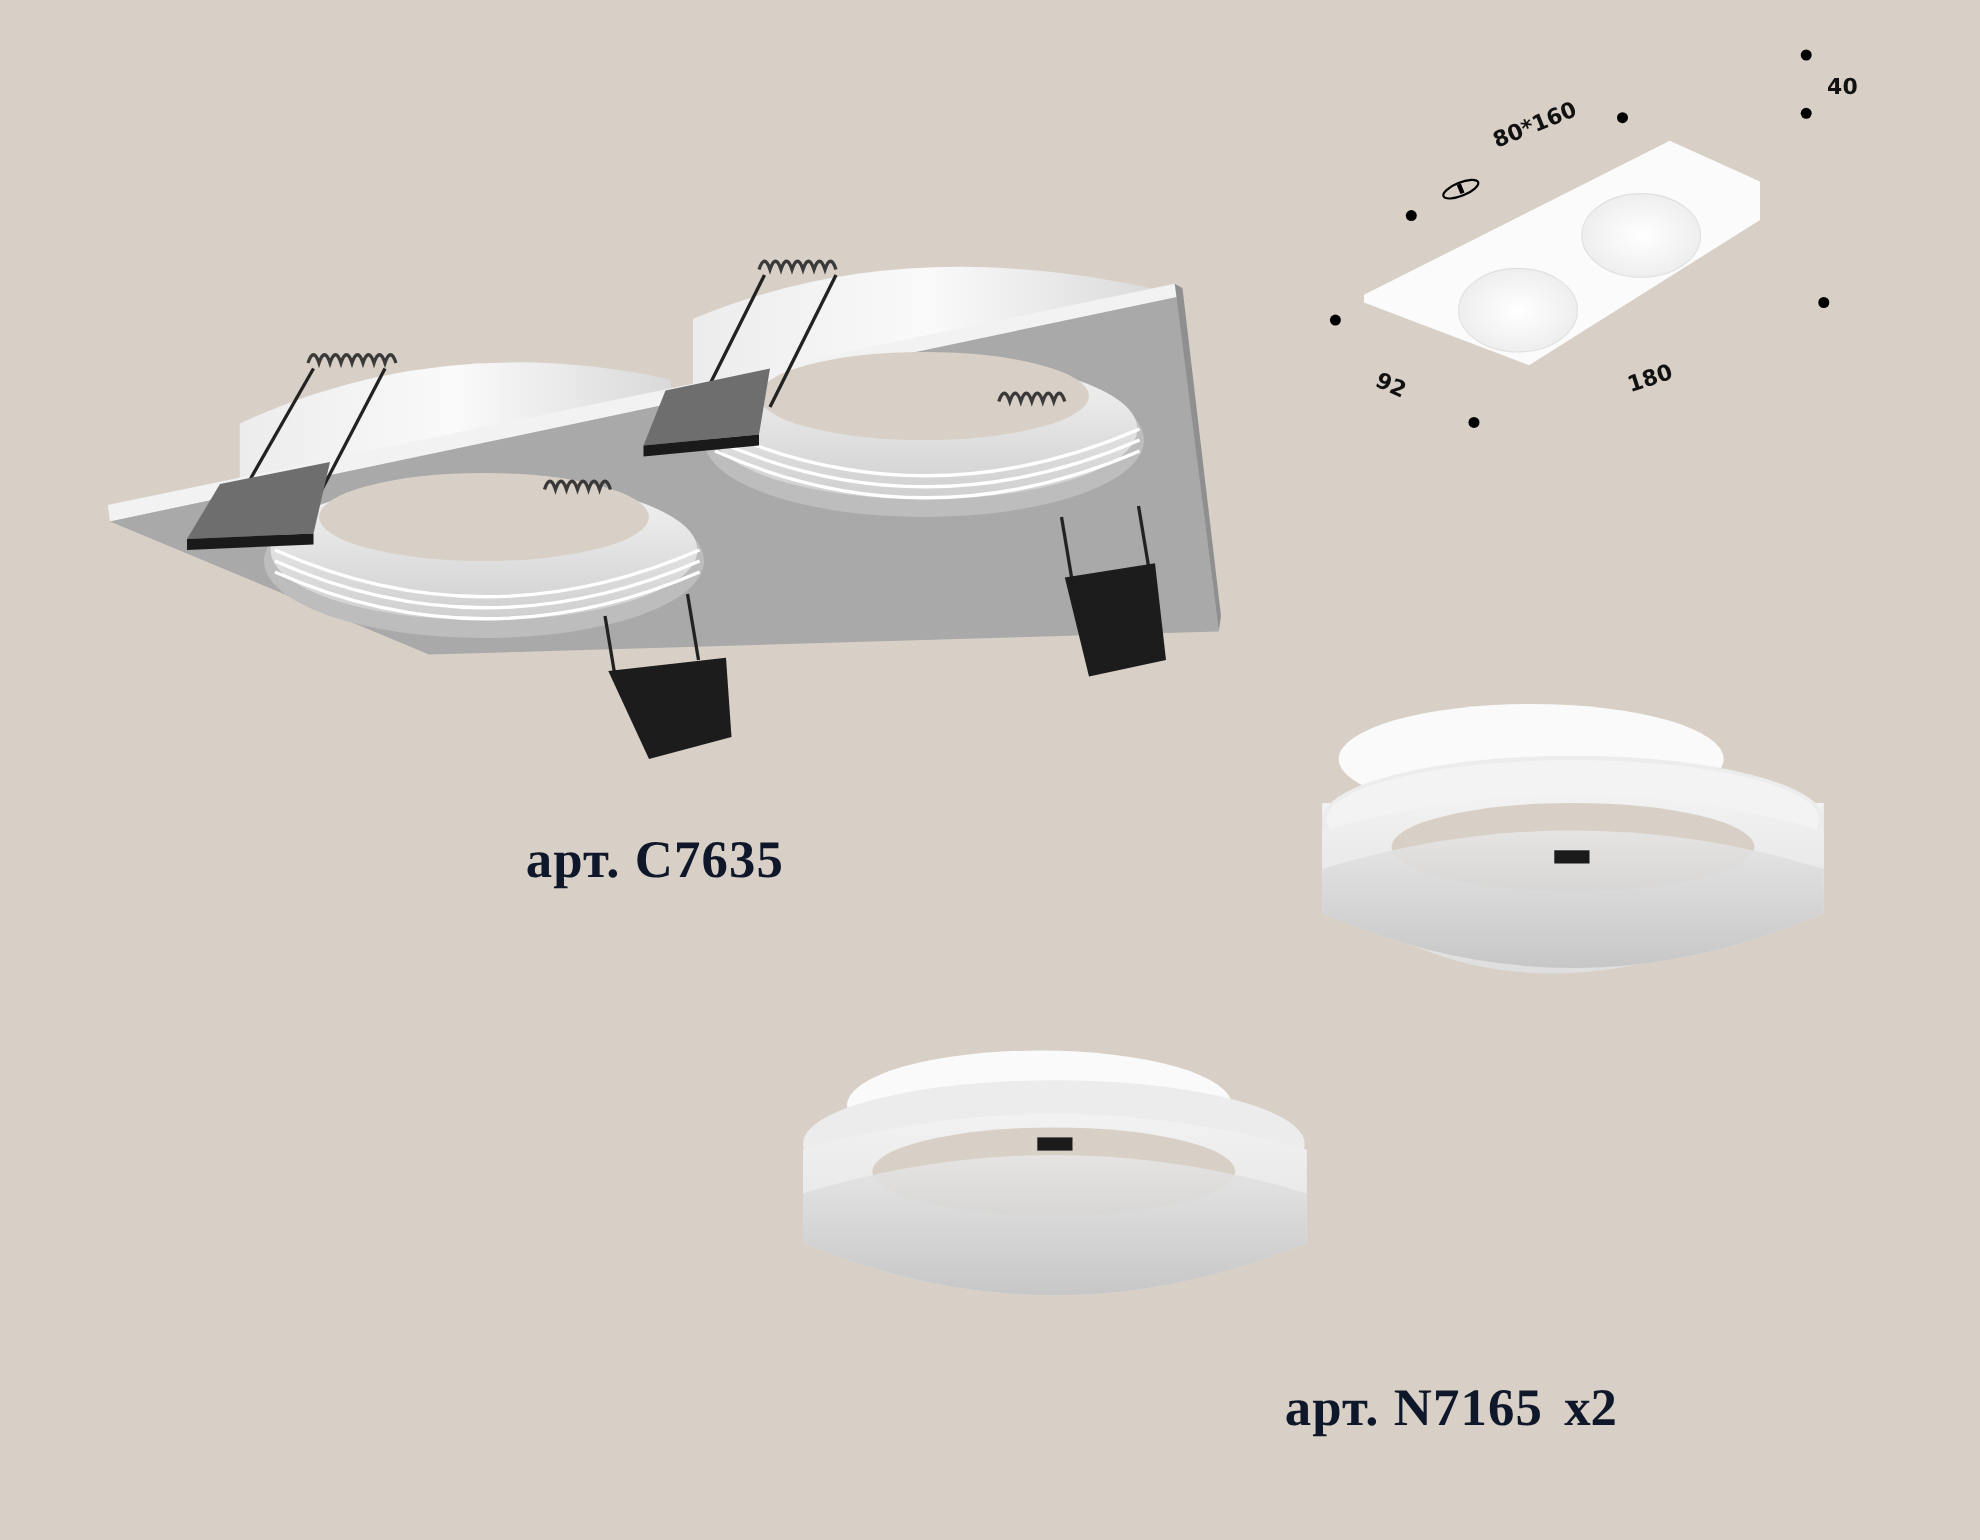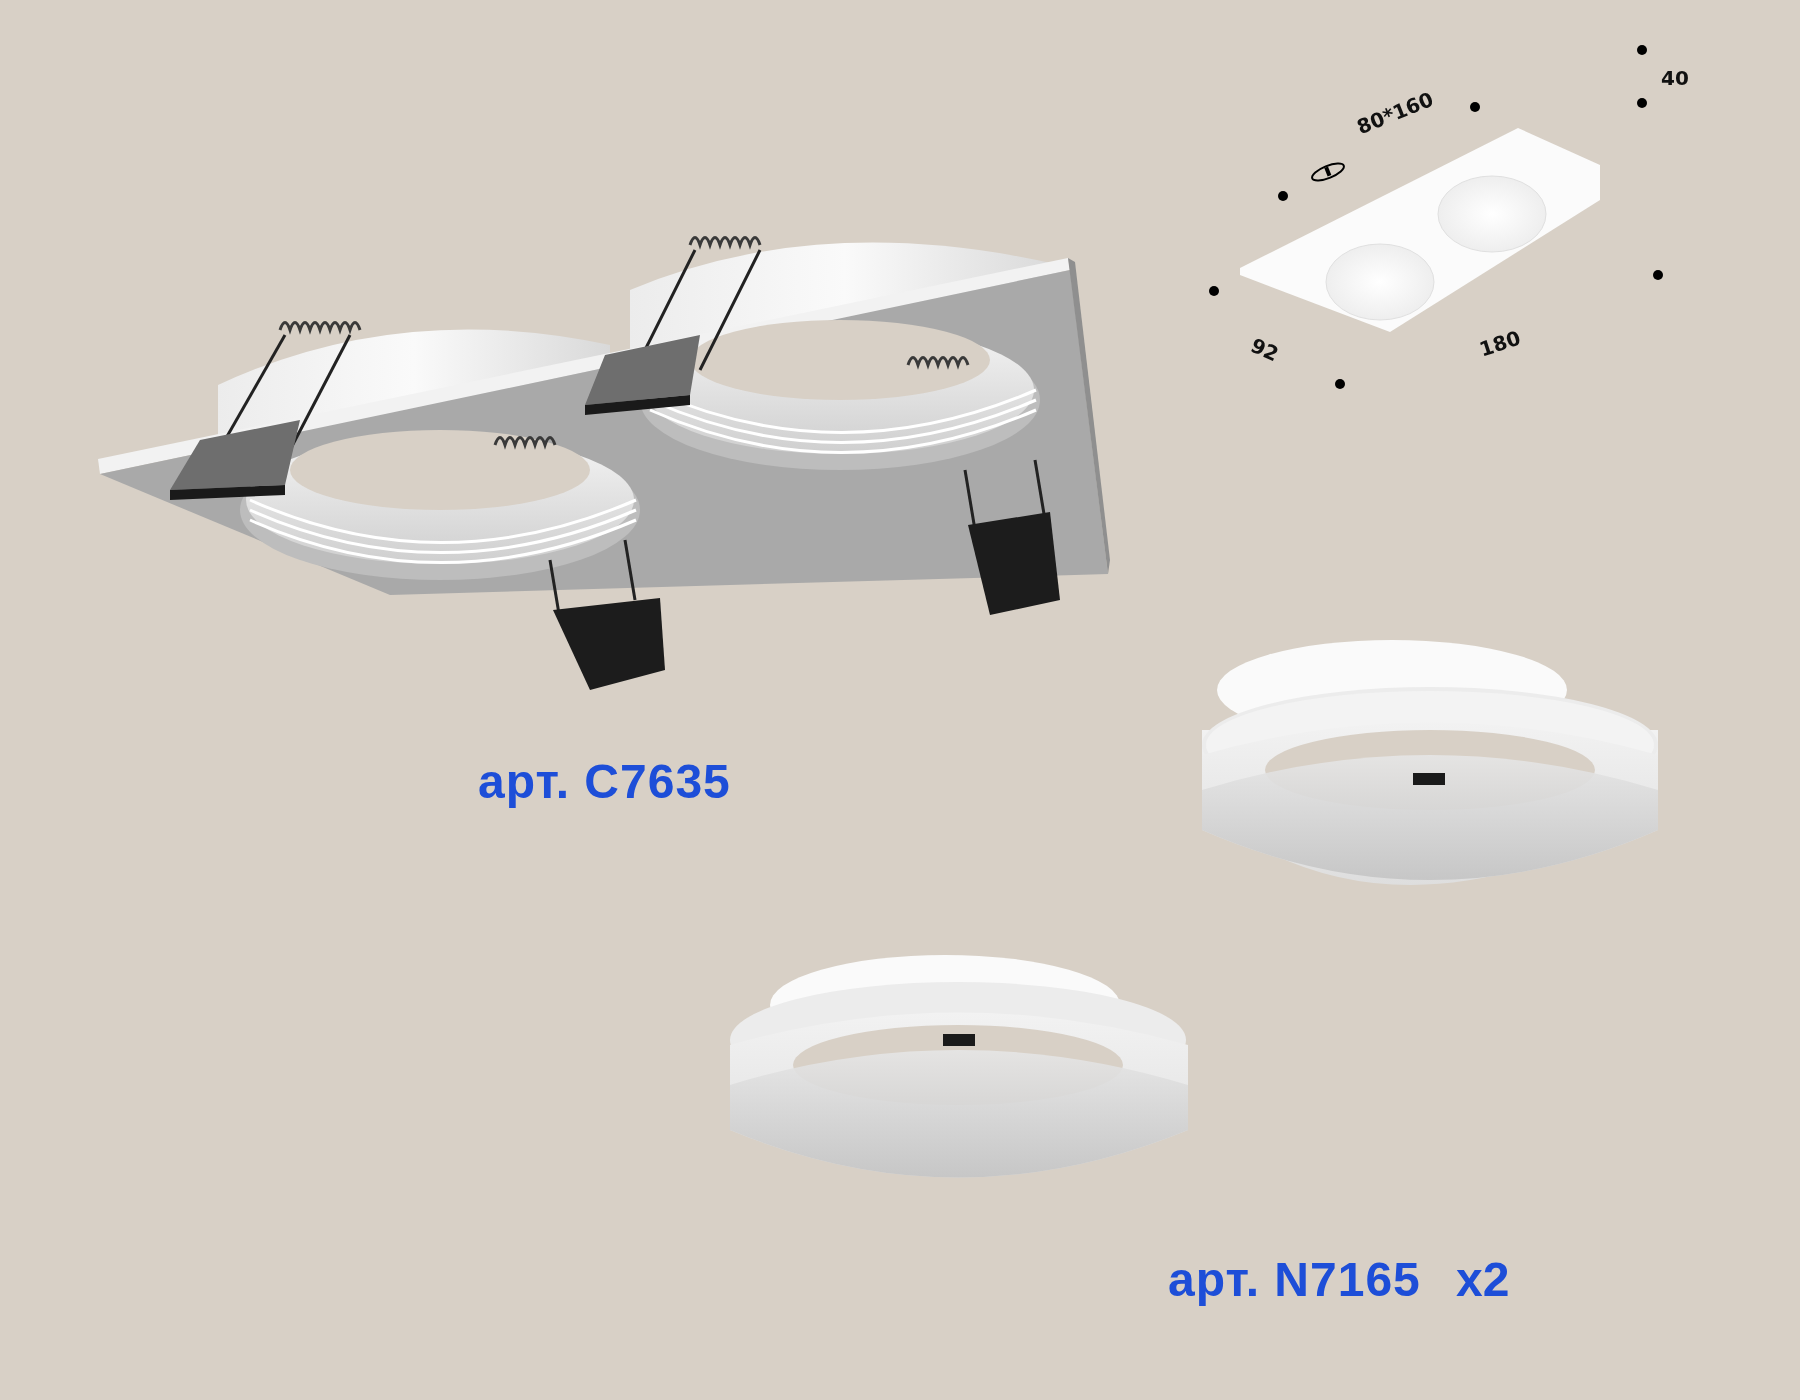--- a/index.html
+++ b/index.html
@@ -1,21 +1,21 @@
 <!DOCTYPE html>
 <html><head>
 <meta charset="utf-8">
 <style>
   html, body { margin:0; padding:0; }
   body { width:1800px; height:1400px; background:#d8d0c6; position:relative; overflow:hidden; font-family:"DejaVu Sans", sans-serif; }
   .scene { position:absolute; left:0; top:0; width:1800px; height:1400px; }
-  .label { position:absolute; font-family:Liberation Sans, sans-serif; font-weight:bold; color:#1d4ed8; white-space:nowrap; line-height:1; }
+  .label { position:absolute; font-family:Liberation Serif, serif; font-weight:bold; color:#0f172a; white-space:nowrap; line-height:1; }
   .lbl-c { left:478px; top:758px; font-size:48px; letter-spacing:1px; }
   .lbl-n { left:1168px; top:1256px; font-size:48px; letter-spacing:1px; }
-  .lbl-x { left:1456px; top:1256px; font-size:48px; }
+  .lbl-x { left:1422px; top:1256px; font-size:48px; }
   .dim { position:absolute; font-family:"DejaVu Sans", sans-serif; font-weight:bold; color:#111; font-size:20px; white-space:nowrap; line-height:1; }
   .dim-40 { left:1628px; top:68px;margin-left:33px; }
   .dim-80 { left:1358px; top:118px; transform:rotate(-22deg); transform-origin:left center; }
   .dim-92 { left:1252px; top:334px; transform:rotate(24deg); transform-origin:left center; }
   .dim-180 { left:1480px; top:340px; transform:rotate(-18deg); transform-origin:left center; }
 </style>
 </head>
 <body>
 
 <svg class="scene" viewBox="0 0 1800 1400" xmlns="http://www.w3.org/2000/svg">

